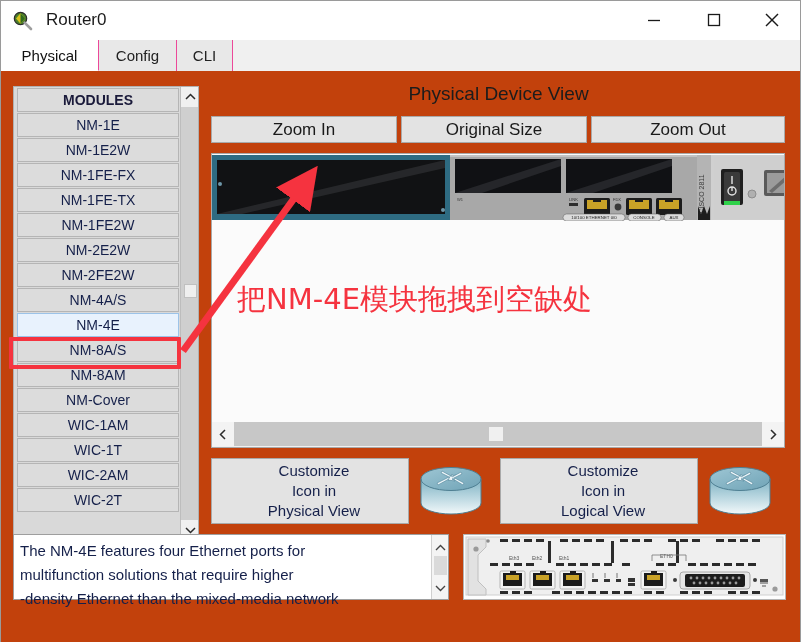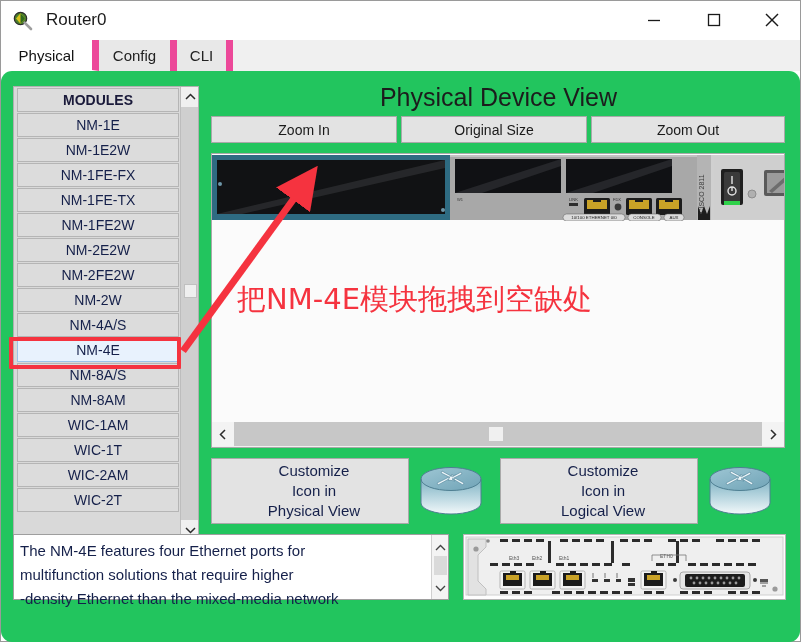--- a/index.html
+++ b/index.html
@@ -36,35 +36,35 @@
   #btn-close{left:748px;}
   
   .tabstrip{
     position:absolute;left:0;top:39px;width:799px;height:31px;
     background:#f0f0f0;border-bottom:1px solid #b8b8b8;box-sizing:border-box;
   }
   .tab{
     position:absolute;top:0;height:31px;
     display:flex;align-items:center;justify-content:center;
     font-size:15px;color:#222;
-    background:#e8e8e8;border-right:7px solid #ec4899;
+    background:#e8e8e8;border-right:1px solid #ec4899;
     box-sizing:border-box;
   }
   .tab.active{
     background:#ffffff;border-bottom:1px solid #ffffff;color:#111;
   }
   #tab-physical{left:0px;width:98px;}
   #tab-config{left:98px;width:78px;}
   #tab-cli{left:176px;width:56px;}
   .tabfill{
     position:absolute;left:232px;top:0;width:567px;height:31px;
     background:#f0f0f0;
   }
   
-  .content{position:absolute;left:0;top:70px;width:799px;height:571px;background:#22c55e;border-radius:11px;}
+  .content{position:absolute;left:0;top:70px;width:799px;height:571px;background:#c2410c;}
   
   .modules-box{
     position:absolute;left:12px;top:15px;width:186px;height:455px;
     background:#d9d9d9;border:1px solid #b0b0b0;box-sizing:border-box;
     overflow:hidden;
   }
   .mod-list{
     position:absolute;left:1px;top:1px;width:166px;height:453px;
     overflow:hidden;
   }
@@ -109,27 +109,27 @@
     position:absolute;right:0;top:0;width:17px;height:64px;
     background:#f4f4f4;border-left:1px solid #d0d0d0;box-sizing:border-box;
   }
   .desc-thumb{
     position:absolute;left:2px;top:21px;width:13px;height:19px;
     background:#dadada;
   }
   
   .pdv-title{
     position:absolute;left:210px;top:12px;width:575px;
-    text-align:center;font-size:25px;color:#1c1c1c;
+    text-align:center;font-size:19px;color:#1c1c1c;
   }
   .zoom-btn{
     position:absolute;top:45px;height:27px;
     background:#e3e3e3;border:1px solid #a9a9a9;box-sizing:border-box;
     display:flex;align-items:center;justify-content:center;
-    font-size:14px;color:#1a1a1a;
+    font-size:17px;color:#1a1a1a;
   }
   #zoom-in{left:210px;width:186px;}
   #orig-size{left:400px;width:186px;}
   #zoom-out{left:590px;width:194px;}
   
   .device-view{
     position:absolute;left:210px;top:82px;width:574px;height:295px;
     background:#fbfbfb;border:1px solid #a9a9a9;box-sizing:border-box;
     overflow:hidden;
   }
@@ -246,33 +246,33 @@
           <div class="mod-item">
             <span>NM-1FE2W</span>
           </div>
           <div class="mod-item">
             <span>NM-2E2W</span>
           </div>
           <div class="mod-item">
             <span>NM-2FE2W</span>
           </div>
           <div class="mod-item">
-            <span>NM-2W</span>
-          </div>
-          <div class="mod-item">
             <span>NM-4A/S</span>
           </div>
           <div class="mod-item selected">
             <span>NM-4E</span>
           </div>
           <div class="mod-item">
             <span>NM-8A/S</span>
           </div>
           <div class="mod-item">
             <span>NM-8AM</span>
+          </div>
+          <div class="mod-item">
+            <span>NM-Cover</span>
           </div>
           <div class="mod-item">
             <span>WIC-1AM</span>
           </div>
           <div class="mod-item">
             <span>WIC-1T</span>
           </div>
           <div class="mod-item">
             <span>WIC-2AM</span>
           </div>

